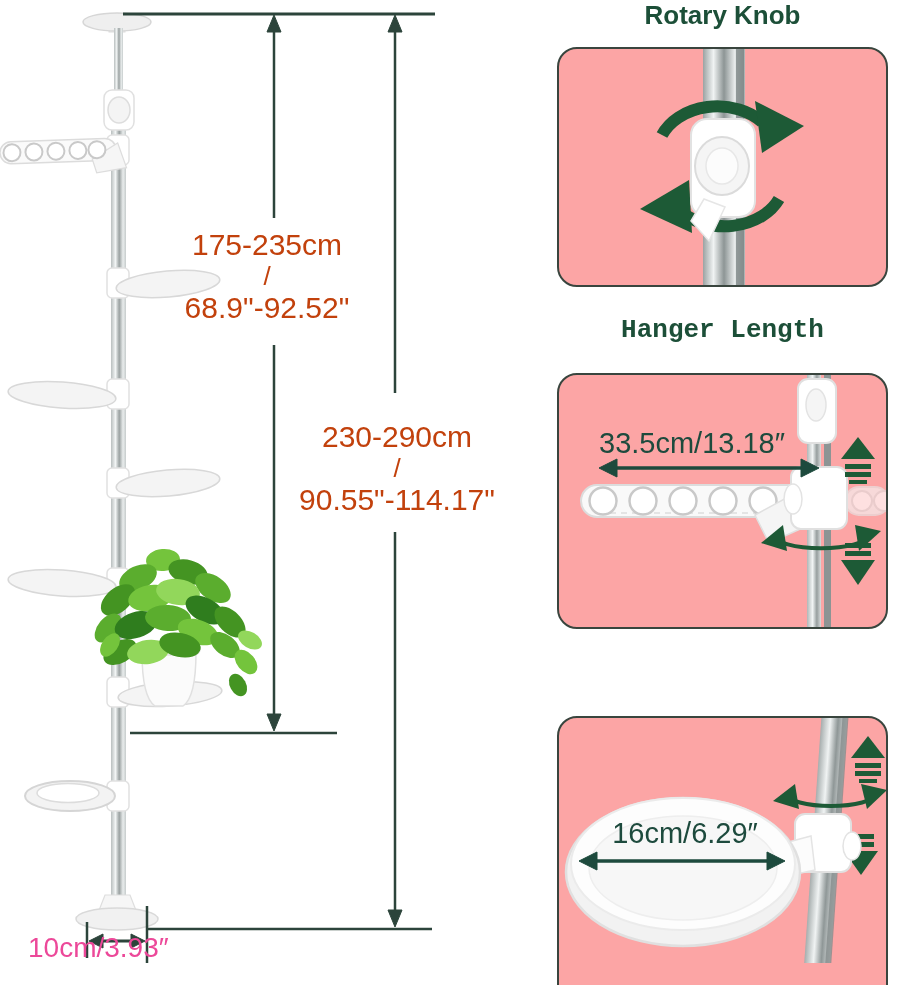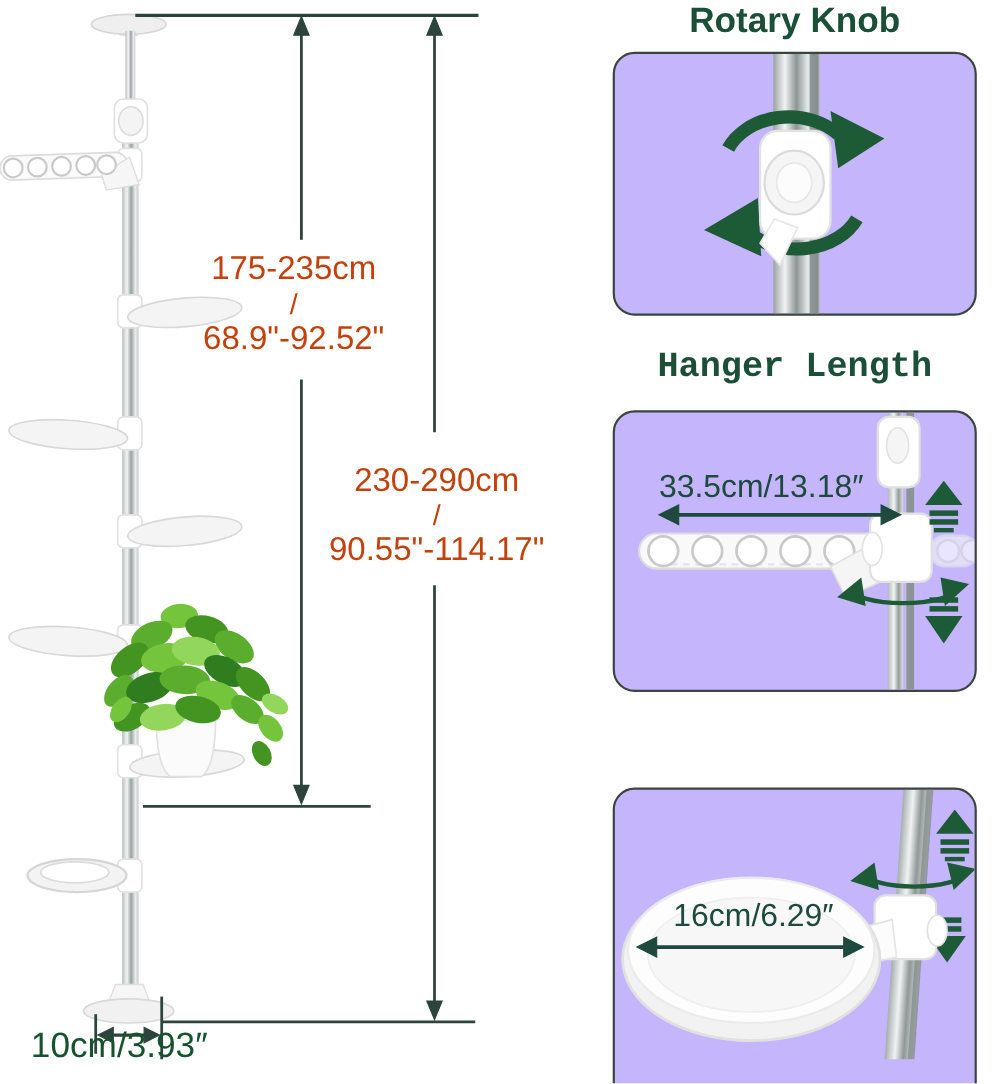--- a/index.html
+++ b/index.html
@@ -9,30 +9,30 @@
   }
   svg { display:block; }
   .left-art { position:absolute; left:0; top:0; }
 
   .dim-block {
     position:absolute; text-align:center; color:#c2410c;
     font-size:30px; line-height:33px; letter-spacing:0;
   }
   .dim-block .sep { font-size:26px; line-height:30px; }
   .base-label {
-    position:absolute; color:#14532d; font-size:32px; white-space:nowrap;
+    position:absolute; color:#ec4899; font-size:28px; white-space:nowrap;
   }
 
   .panel-title {
     position:absolute; left:557px; width:331px; text-align:center;
-    font-size:32px; font-weight:bold; color:#1c4f38; white-space:nowrap;
+    font-size:26px; font-weight:bold; color:#1c4f38; white-space:nowrap;
   }
   .panel-box {
     position:absolute; left:557px; width:331px; box-sizing:border-box;
-    border:2px solid #39453e; border-radius:20px; background:#c4b5fd; overflow:hidden;
+    border:2px solid #39453e; border-radius:20px; background:#fca5a5; overflow:hidden;
   }
   .panel-measure {
     position:absolute; text-align:center; color:#1d4a3d; font-size:29px;
     white-space:nowrap;
   }
 </style>
 </head>
 <body>
 
 <div class="canvas">

